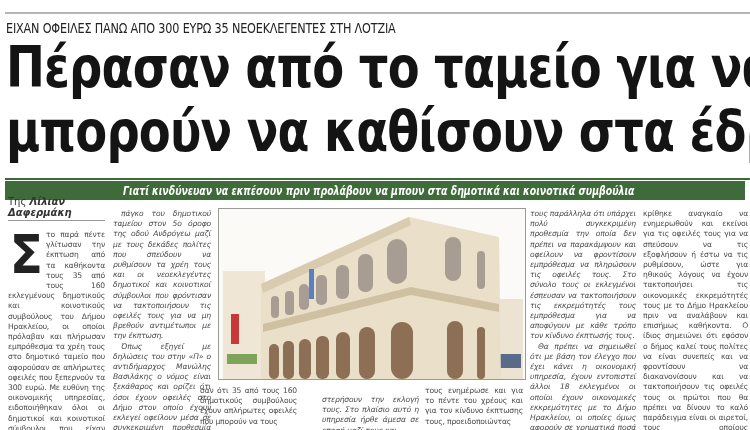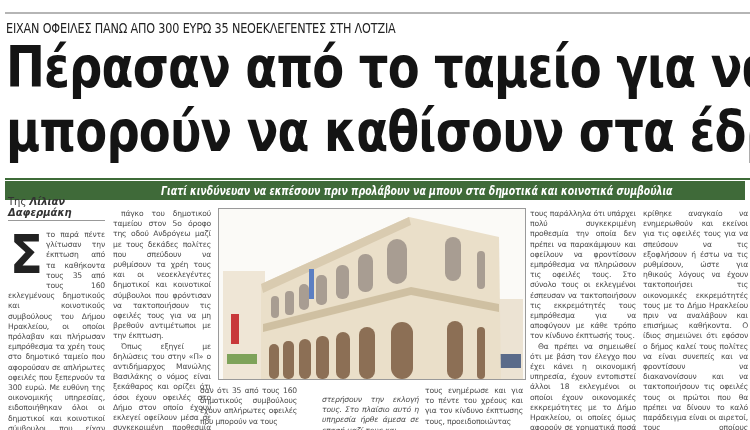--- a/index.html
+++ b/index.html
@@ -26,21 +26,21 @@
     transform: scaleX(0.83); transform-origin: left top;
     letter-spacing: -1px; white-space: nowrap;
   }
   .headline .line { display: block; }
   .deck-rule {
     position: absolute; left: 5px; right: 0; top: 178px; height: 2px; background: #3d6b38;
   }
   .deck {
     position: absolute; left: 5px; right: 5px; top: 181px; height: 19px;
     background: #3f6a39; color: #ffffff;
-    display: flex; align-items: center; justify-content: flex-end; padding-left: 46px;
+    display: flex; align-items: center; justify-content: flex-start; padding-left: 46px;
   }
   .deck span {
     font-family: "DejaVu Sans", sans-serif; font-weight: bold; font-style: italic;
     font-size: 12px; white-space: nowrap;
     transform: scaleX(0.78); display: inline-block;
   }
   .body-text {
     font-family: "DejaVu Sans", sans-serif; font-size: 7.6px; line-height: 10.2px;
     color: #4a4a4a; text-align: justify; letter-spacing: -0.15px;
   }
@@ -57,21 +57,21 @@
   }
   .byline b { font-style: italic; }
   .lead {
     position: absolute; left: 8px; top: 230px; width: 97px;
   }
   .dropcap {
     float: left; font-family: "DejaVu Sans", sans-serif; font-size: 54px; line-height: 46px;
     font-weight: bold; color: #222; margin: 2px 4px 0 0; width: 34px; height: 50px;
     transform: scaleX(0.9);
   }
-  .indent { text-indent: 8px; display: block; }
+  .indent { text-indent: 8px; display: block; font-style: italic; }
   .photo {
     position: absolute; left: 218px; top: 208px; width: 306px; height: 170px;
     border: 1px solid #9a9a9a; background: #f6f3ee; overflow: hidden;
   }
   .photo svg { display: block; }
 </style>
 </head>
 <body>
 
 <div class="top-rule"></div>

